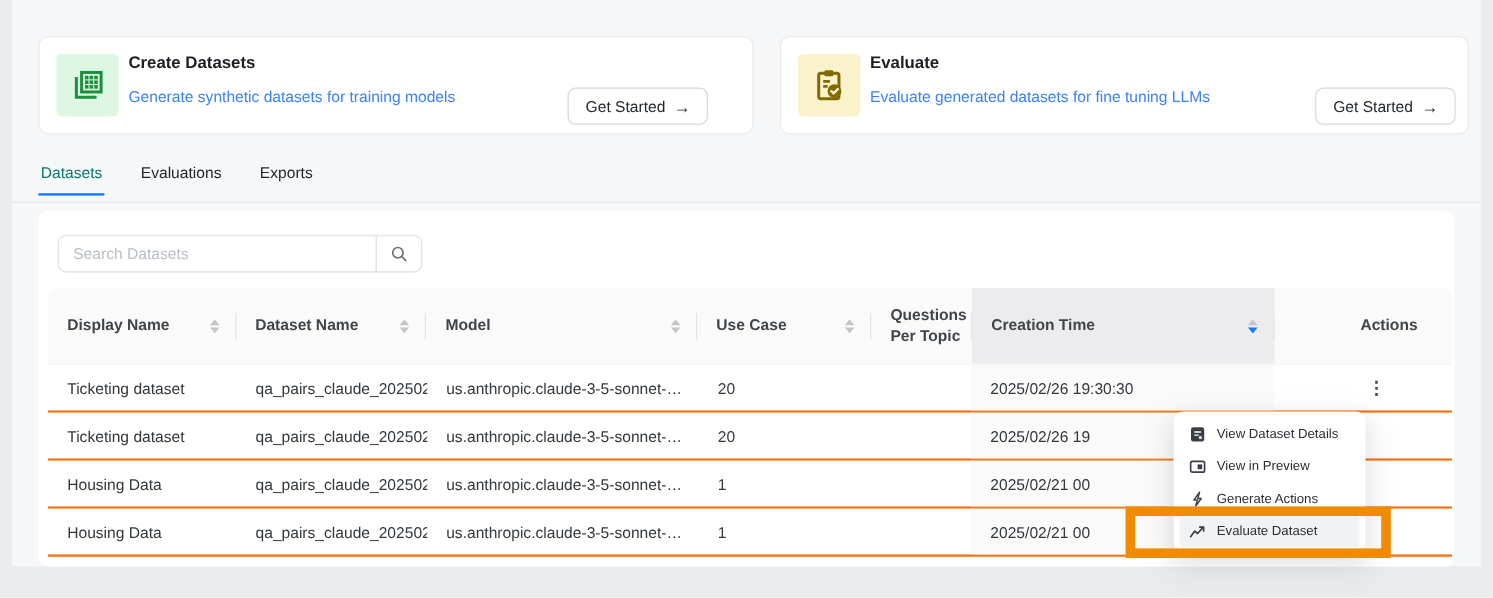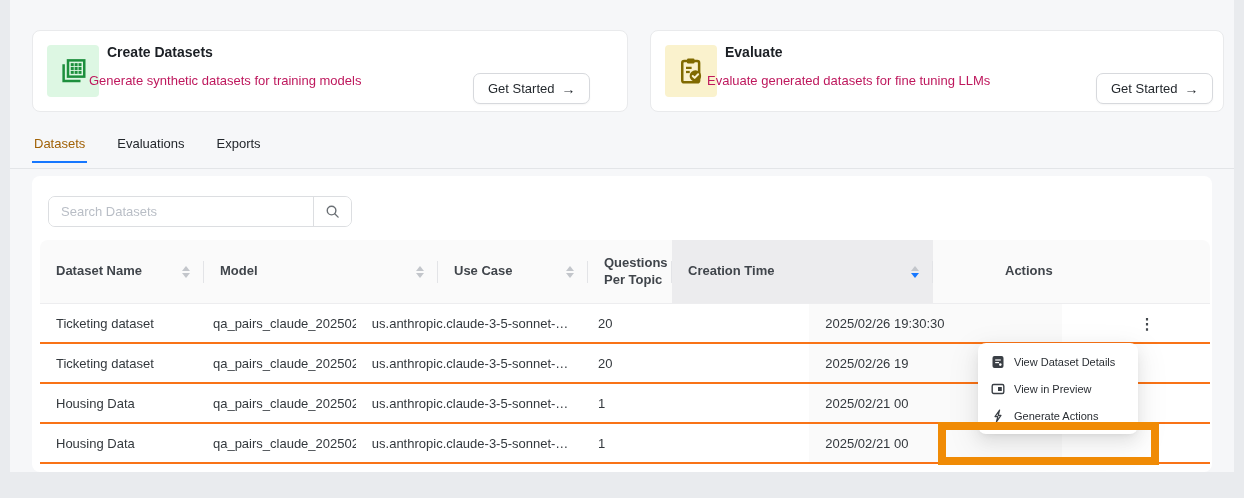--- a/index.html
+++ b/index.html
@@ -21,38 +21,38 @@
   }
   .card.c1 { left:22px; width:596px; }
   .card.c2 { left:640px; width:574px; }
   .card-icon {
     position:absolute; left:14px; top:14px; width:52px; height:52px;
     border-radius:4px; display:flex; align-items:center; justify-content:center;
   }
   .card-icon.green { background:#ddf7e3; }
   .card-icon.yellow { background:#faf2cd; }
   .card-title { position:absolute; left:74px; top:13px; font-size:14px; font-weight:700; color:#1b1f24; }
-  .card-desc  { position:absolute; left:56px; top:42px; font-size:13px; color:#be185d; }
+  .card-desc  { position:absolute; left:74px; top:42px; font-size:13px; color:#3b82f6; }
   .btn {
     position:absolute; top:42px; height:31px; padding:0 14px;
     background:#fff; border:1px solid #d7d9dd; border-radius:7px;
     font-size:13px; color:#24292e; display:inline-flex; align-items:center; gap:7px;
     box-shadow:0 1px 2px rgba(0,0,0,.04); cursor:pointer; white-space:nowrap;
   }
   .card.c1 .btn { left:440px; }
   .card.c2 .btn { left:1085px - 640px; left:445px; }
   .btn .arrow { font-size:14px; }
   
   .tabbar {
     position:absolute; left:0; top:130px; width:1224px; height:39px;
     border-bottom:1px solid #e3e5e8; display:flex; align-items:flex-start;
     padding-left:22px; gap:28px;
   }
   .tab { position:relative; font-size:13px; color:#23272c; padding:6px 2px 12px 2px; cursor:pointer; }
-  .tab.active { color:#a16207; }
+  .tab.active { color:#0f766e; }
   .tab.active::after {
     content:""; position:absolute; left:0; right:0; bottom:0; height:2px; background:#1677ff;
   }
   
   .panel {
     position:absolute; left:22px; top:176px; width:1180px; height:296px;
     background:#fff; border-radius:8px;
   }
   .search {
     position:absolute; left:16px; top:20px; width:304px; height:31px;
@@ -180,20 +180,27 @@
       <div class="search-btn">
         <svg width="15" height="15" viewBox="0 0 16 16" fill="none">
           <circle cx="7" cy="7" r="4.6" stroke="#6b7075" stroke-width="1.5"></circle>
           <line x1="10.4" y1="10.4" x2="14" y2="14" stroke="#6b7075" stroke-width="1.5" stroke-linecap="round"></line>
         </svg>
       </div>
     </div>
 
     <div class="table">
       <div class="thead">
+        <div class="th c0">
+          <span class="lbl">Display Name</span>
+          <span class="sorter">
+              <i class="up"></i>
+              <i class="down"></i>
+            </span>
+        </div>
         <div class="th c1w">
           <span class="lbl">Dataset Name</span>
           <span class="sorter">
               <i class="up"></i>
               <i class="down"></i>
             </span>
         </div>
         <div class="th c2w">
           <span class="lbl">Model</span>
           <span class="sorter">
@@ -293,17 +300,26 @@
       <span>View in Preview</span>
     </div>
     <div class="menu-item">
       <span class="mi-icon">
         <svg width="14" height="14" viewBox="0 0 14 14" fill="none">
           <path d="M8.6 1.2 L4 7.6 h2.8 L5.4 12.8 10 6.4 H7.2 Z" stroke="#3a3f45" stroke-width="1.2" stroke-linejoin="round"></path>
         </svg>
       </span>
       <span>Generate Actions</span>
     </div>
+    <div class="menu-item hover">
+      <span class="mi-icon">
+        <svg width="14" height="14" viewBox="0 0 14 14" fill="none">
+          <path d="M1.2 11.2 L4.6 6.6 7 8.6 11.6 3.4" stroke="#3a3f45" stroke-width="1.4" stroke-linecap="round" stroke-linejoin="round"></path>
+          <path d="M8.8 3.2 h3.2 v3.2" stroke="#3a3f45" stroke-width="1.4" stroke-linecap="round" stroke-linejoin="round"></path>
+        </svg>
+      </span>
+      <span>Evaluate Dataset</span>
+    </div>
   </div>
 
   <div class="annotation"></div>
 
 </div>
 
 </body></html>

